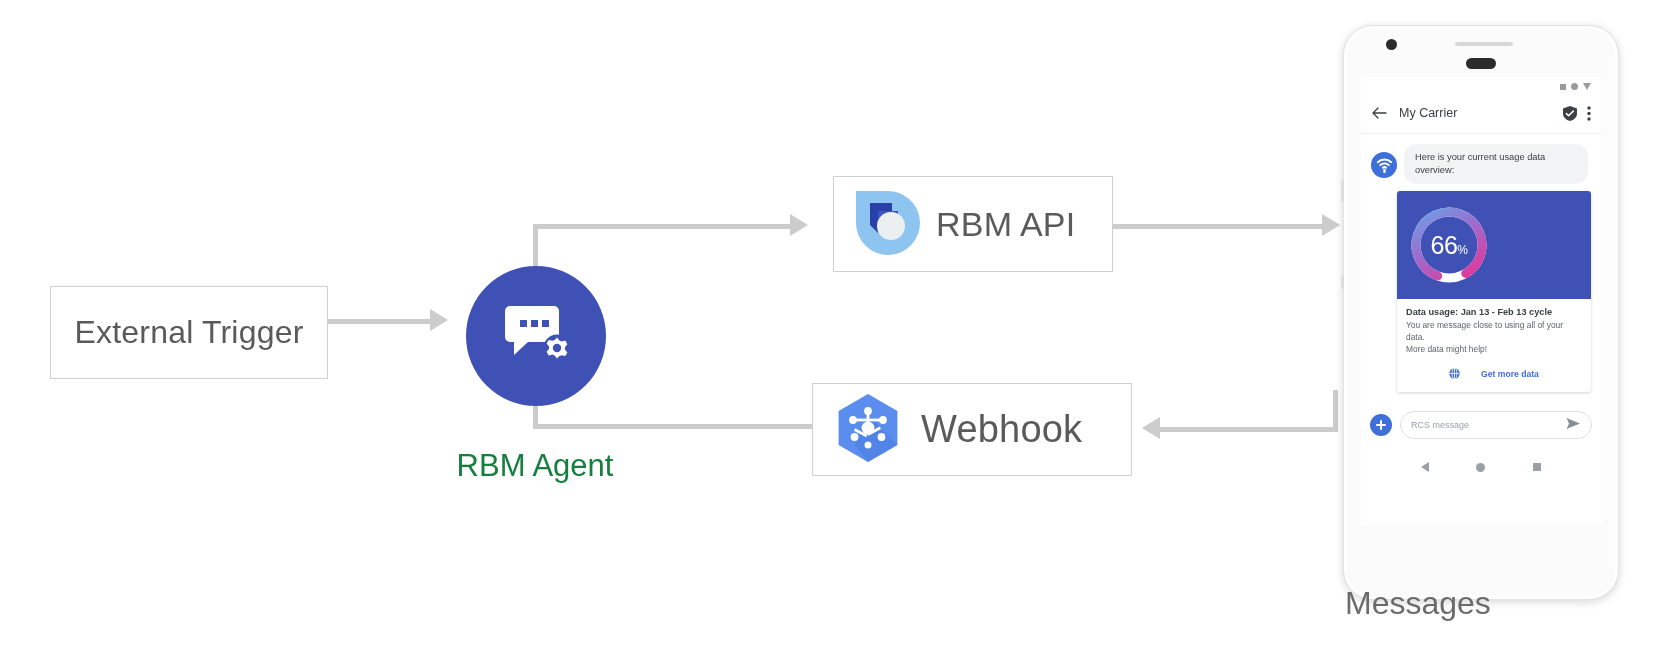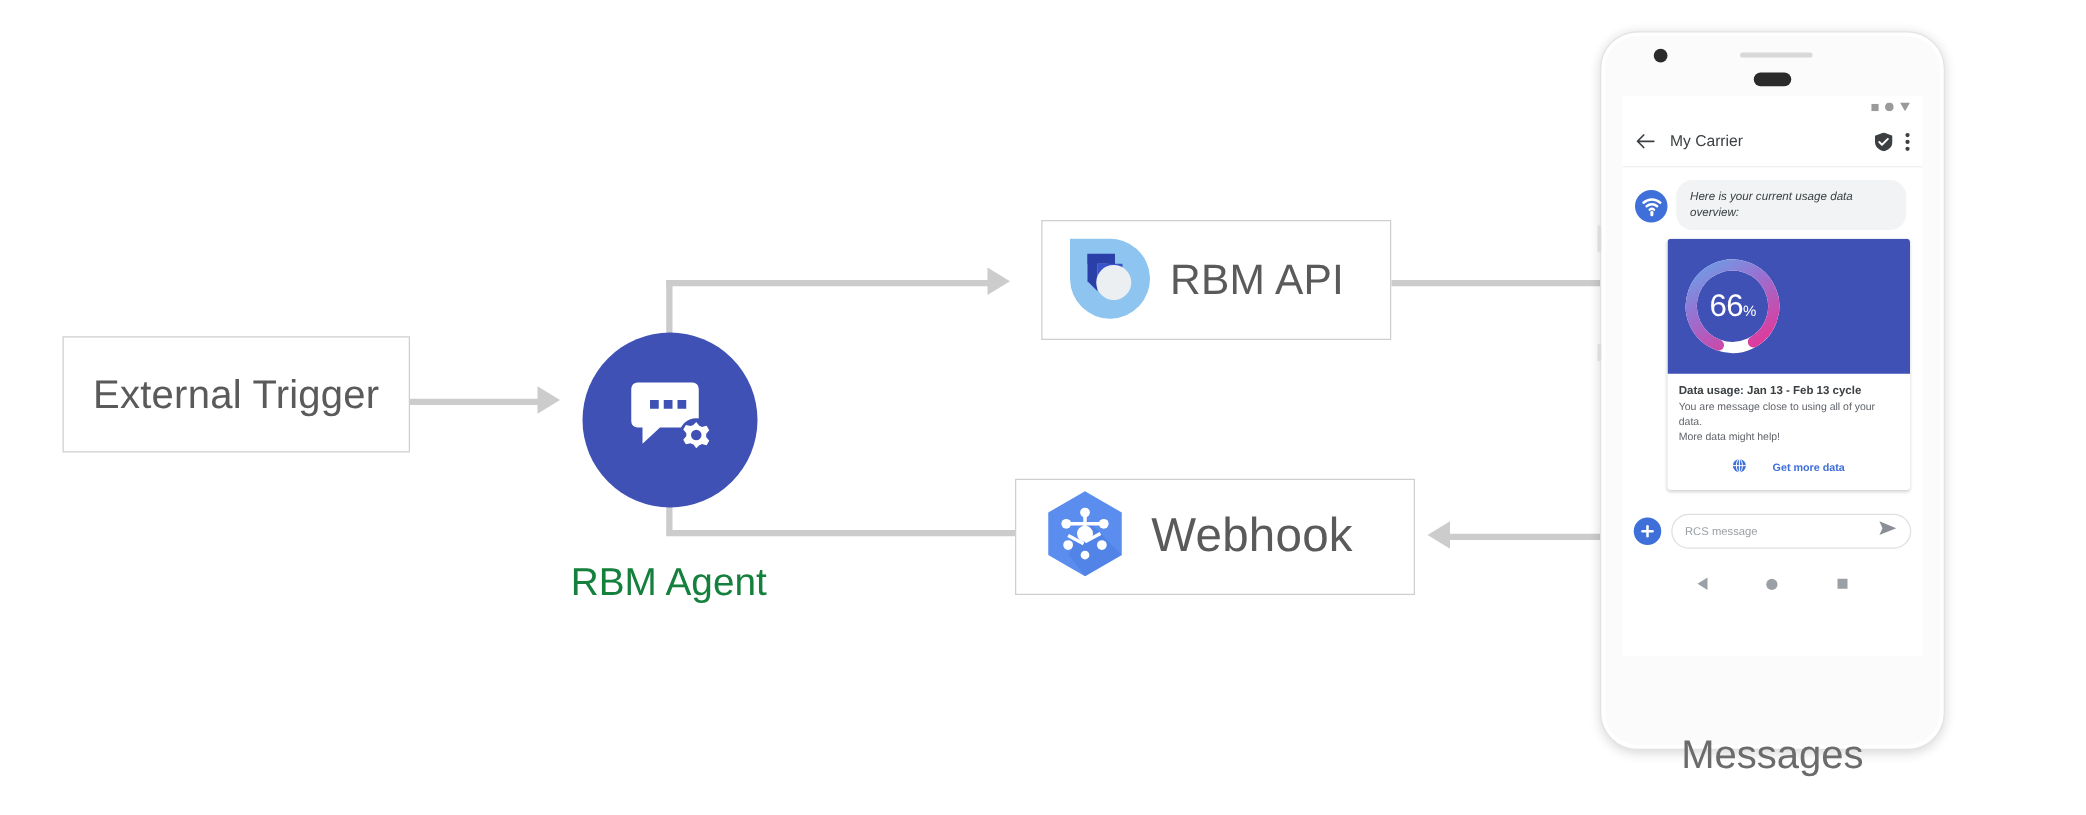--- a/index.html
+++ b/index.html
@@ -30,21 +30,21 @@
   }
   .node-label {
     font-weight: 300;
     color: #5a5a5a;
     letter-spacing: .2px;
     white-space: nowrap;
   }
 
   
   #external-trigger {
-    left: 50px; top: 269px;
+    left: 50px; top: 286px;
     width: 278px; height: 93px;
     justify-content: center;
   }
   #external-trigger .node-label { font-size: 32px; }
 
   
   #rbm-api-box {
     left: 833px; top: 176px;
     width: 280px; height: 96px;
     padding-left: 16px;
@@ -100,21 +100,21 @@
   }
   .arrow-u {
     border-left: 13px solid transparent;
     border-right: 13px solid transparent;
     border-bottom: 20px solid #cccccc;
   }
 
   
   #phone {
     position: absolute;
-    left: 1280px; top: 25px;
+    left: 1343px; top: 25px;
     width: 276px; height: 575px;
   }
   #phone-body {
     position: absolute;
     inset: 0;
     border-radius: 30px;
     background: #fbfbfb;
     border: 1px solid #e3e3e3;
     box-shadow: 0 2px 9px rgba(0,0,0,.16), inset 0 0 0 3px #ffffff;
   }
@@ -196,21 +196,20 @@
     background: #ffffff;
     padding: 10px 0 0 0;
     height: 340px;
     position: relative;
   }
   #bubble-row {
     display: flex;
     align-items: flex-start;
     padding: 0 10px;
     gap: 7px;
-    font-style: italic;
   }
   #agent-avatar {
     width: 26px; height: 26px;
     border-radius: 50%;
     background: #3f6fd8;
     flex: none;
     display: flex;
     align-items: center;
     justify-content: center;
     margin-top: 8px;

